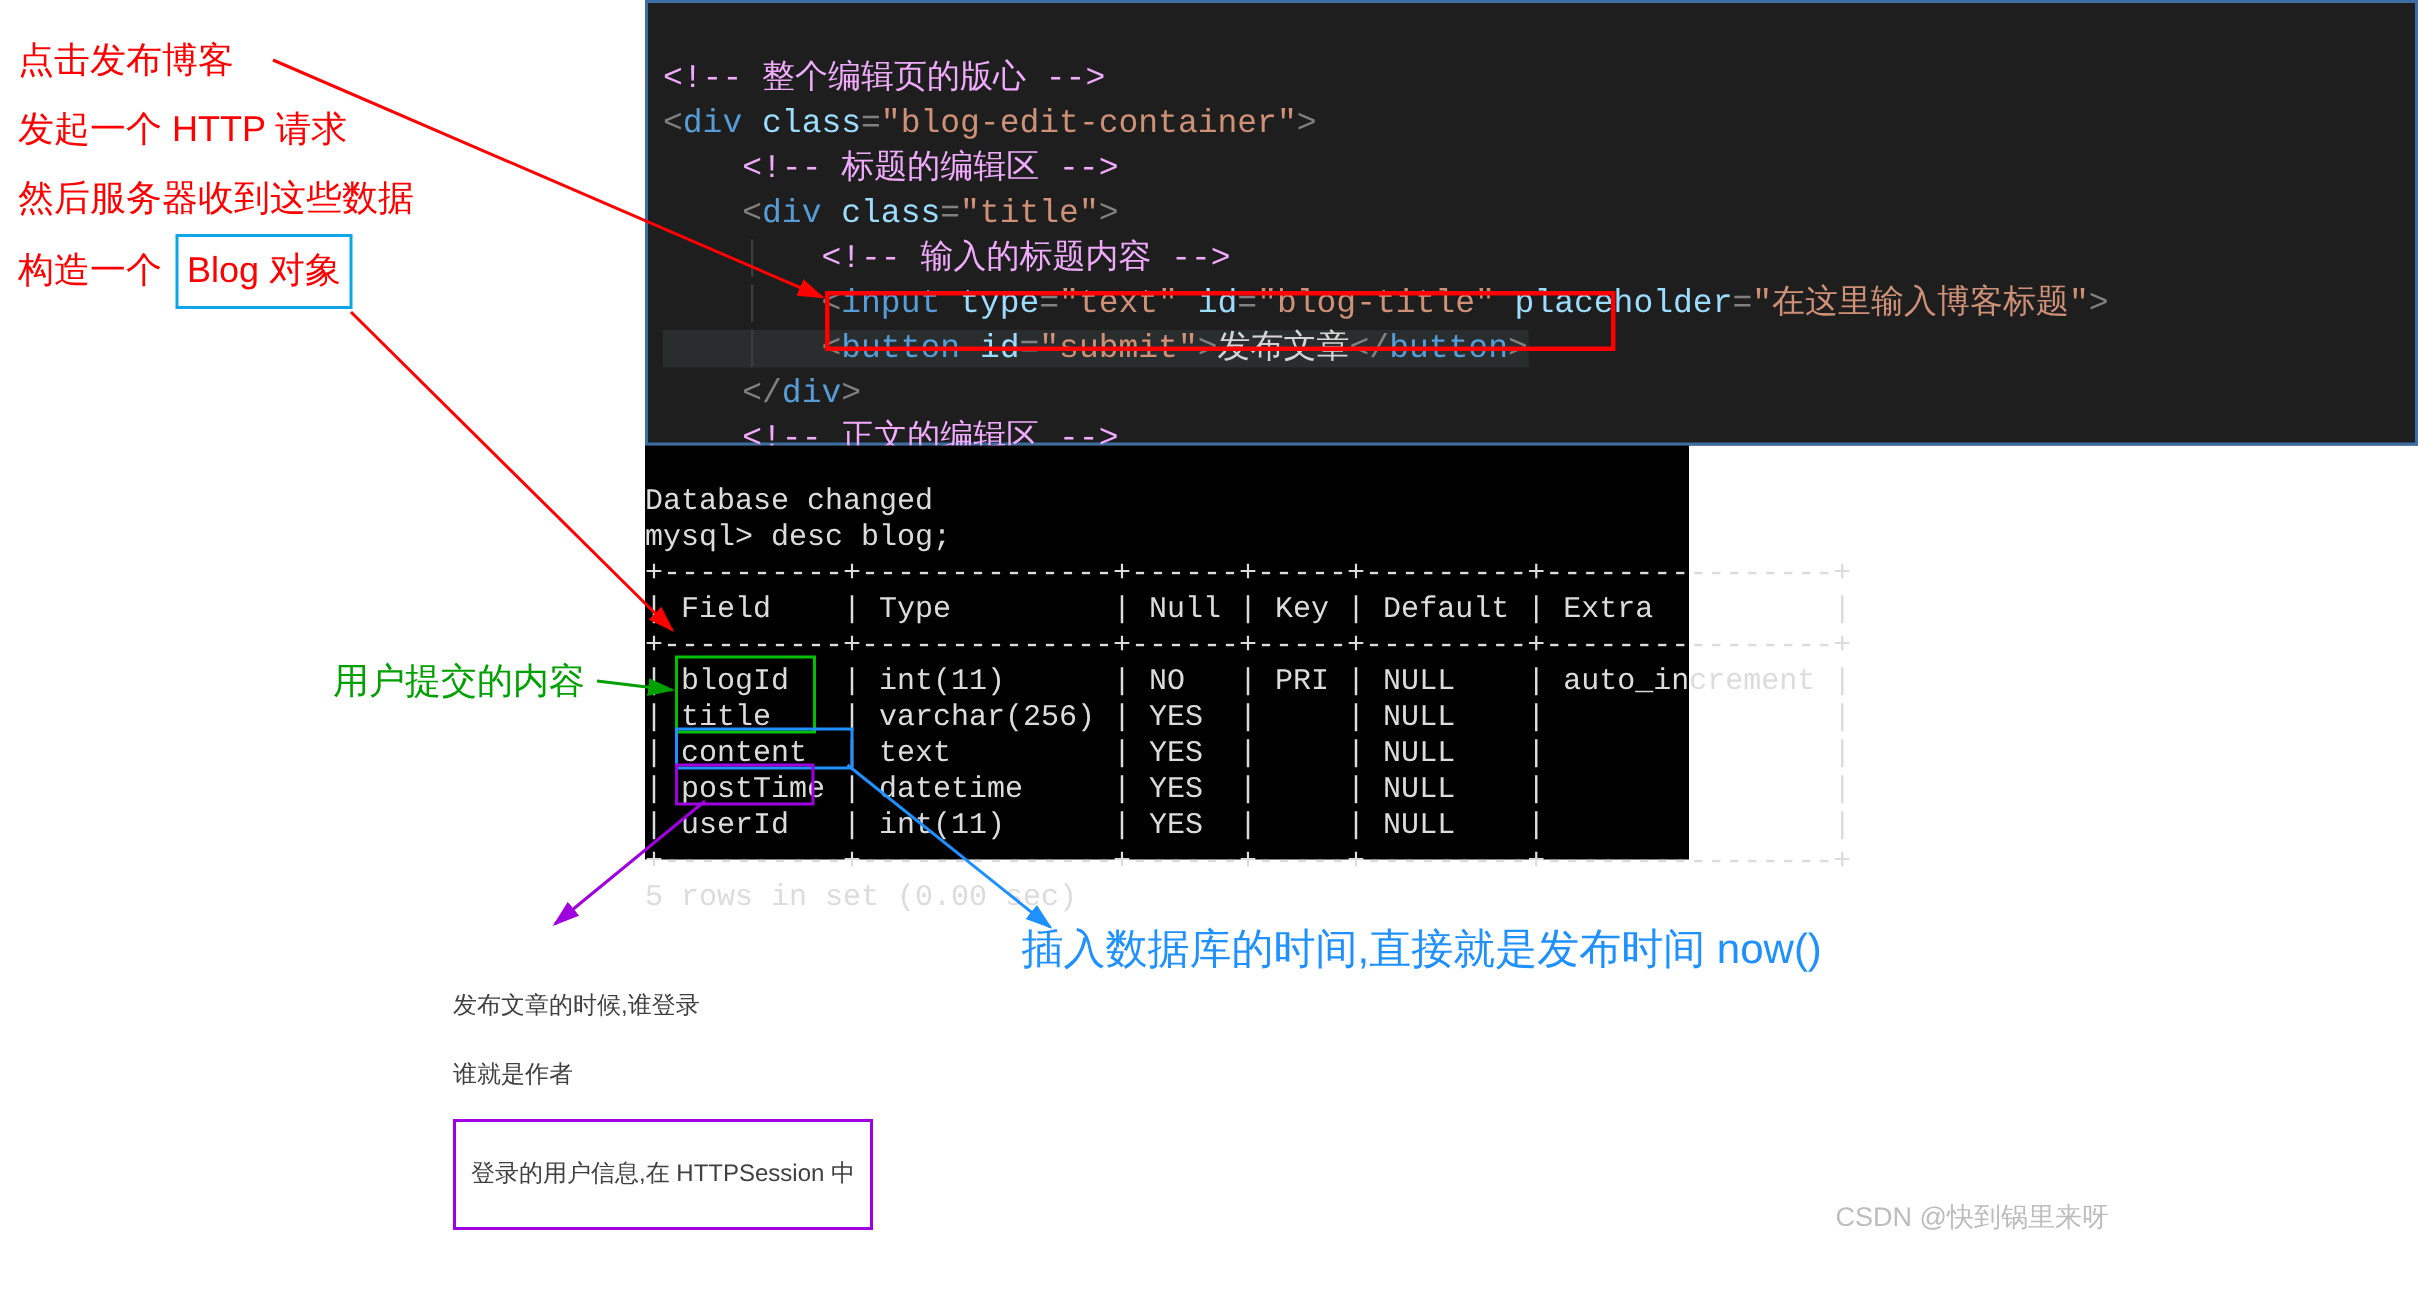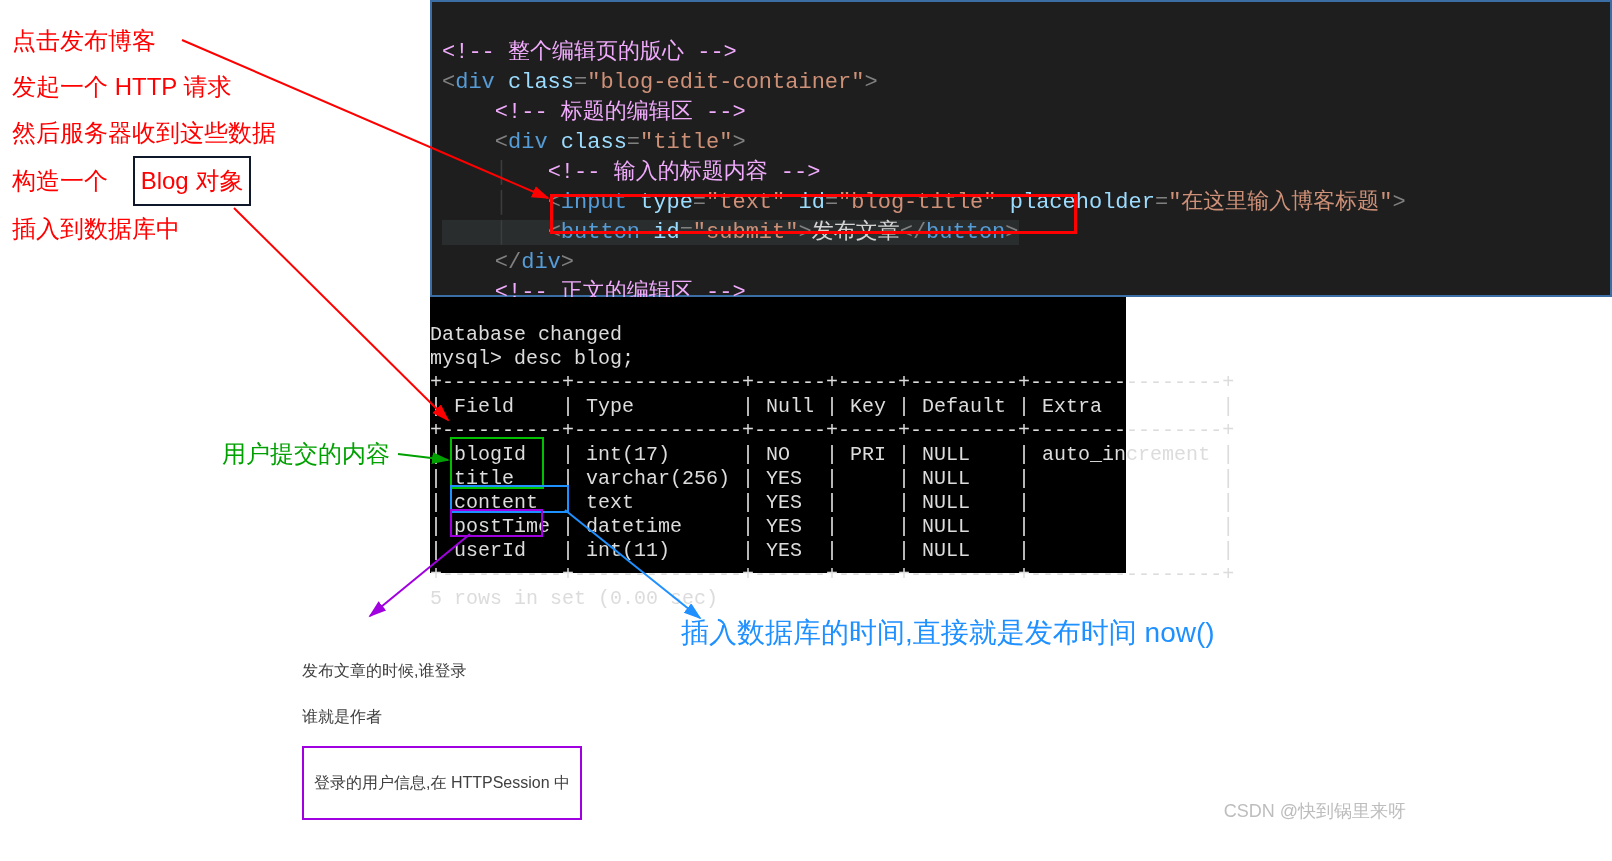--- a/index.html
+++ b/index.html
@@ -21,23 +21,23 @@
   .anno-left {
     position: absolute;
     left: 12px;
     top: 18px;
     font-size: 24px;
     line-height: 46px;
     color: #ff0000;
   }
   .anno-left .box-inline {
     display: inline-block;
-    border: 2px solid #0f172a;
+    border: 2px solid #0ea5e9;
     padding: 0 6px;
-    margin-left: 18px;
+    margin-left: 2px;
   }
 
   
   .editor {
     position: absolute;
     left: 430px;
     top: 0;
     width: 1182px;
     height: 297px;
     background: #1e1e1e;
@@ -145,21 +145,20 @@
 
 <div class="stage">
 
   <div class="anno-left">
     <div>点击发布博客</div>
     <div>发起一个 HTTP 请求</div>
     <div>然后服务器收到这些数据</div>
     <div>
       <span>构造一个 </span><span class="box-inline">Blog 对象</span>
     </div>
-    <div>插入到数据库中</div>
   </div>
 
   <div class="editor">
 <span class="c-comment">&lt;!-- 整个编辑页的版心 --&gt;</span>
 <span class="c-punct">&lt;</span><span class="c-tag">div</span> <span class="c-attr">class</span><span class="c-punct">=</span><span class="c-str">"blog-edit-container"</span><span class="c-punct">&gt;</span>
     <span class="c-comment">&lt;!-- 标题的编辑区 --&gt;</span>
     <span class="c-punct">&lt;</span><span class="c-tag">div</span> <span class="c-attr">class</span><span class="c-punct">=</span><span class="c-str">"title"</span><span class="c-punct">&gt;</span>
     <span class="c-guide">│</span>   <span class="c-comment">&lt;!-- 输入的标题内容 --&gt;</span>
     <span class="c-guide">│</span>   <span class="c-punct">&lt;</span><span class="c-tag">input</span> <span class="c-attr">type</span><span class="c-punct">=</span><span class="c-str">"text"</span> <span class="c-attr">id</span><span class="c-punct">=</span><span class="c-str">"blog-title"</span> <span class="c-attr">placeholder</span><span class="c-punct">=</span><span class="c-str">"在这里输入博客标题"</span><span class="c-punct">&gt;</span>
 <span class="c-active">    <span class="c-guide">│</span>   <span class="c-punct">&lt;</span><span class="c-tag">button</span> <span class="c-attr">id</span><span class="c-punct">=</span><span class="c-str">"submit"</span><span class="c-punct">&gt;</span><span class="c-text">发布文章</span><span class="c-punct">&lt;/</span><span class="c-tag">button</span><span class="c-punct">&gt;</span></span>
@@ -167,21 +166,21 @@
     <span class="c-comment">&lt;!-- 正文的编辑区 --&gt;</span>
     <div class="red-box"></div>
   </div>
 
   <div class="terminal">
 <span>Database changed</span>
 <span>mysql&gt; </span><span>desc blog;</span>
 <span>+----------+--------------+------+-----+---------+----------------+</span>
 <span>| Field    | Type         | Null | Key | Default | Extra          |</span>
 <span>+----------+--------------+------+-----+---------+----------------+</span>
-<span>| blogId   | int(17)      | NO   | PRI | NULL    | auto_increment |</span>
+<span>| blogId   | int(11)      | NO   | PRI | NULL    | auto_increment |</span>
 <span>| title    | varchar(256) | YES  |     | NULL    |                |</span>
 <span>| content  | text         | YES  |     | NULL    |                |</span>
 <span>| postTime | datetime     | YES  |     | NULL    |                |</span>
 <span>| userId   | int(11)      | YES  |     | NULL    |                |</span>
 <span>+----------+--------------+------+-----+---------+----------------+</span>
 <span>5 rows in set (0.00 sec)</span>
     <div class="db-box box-green"></div>
     <div class="db-box box-blue"></div>
     <div class="db-box box-purple"></div>
   </div>

